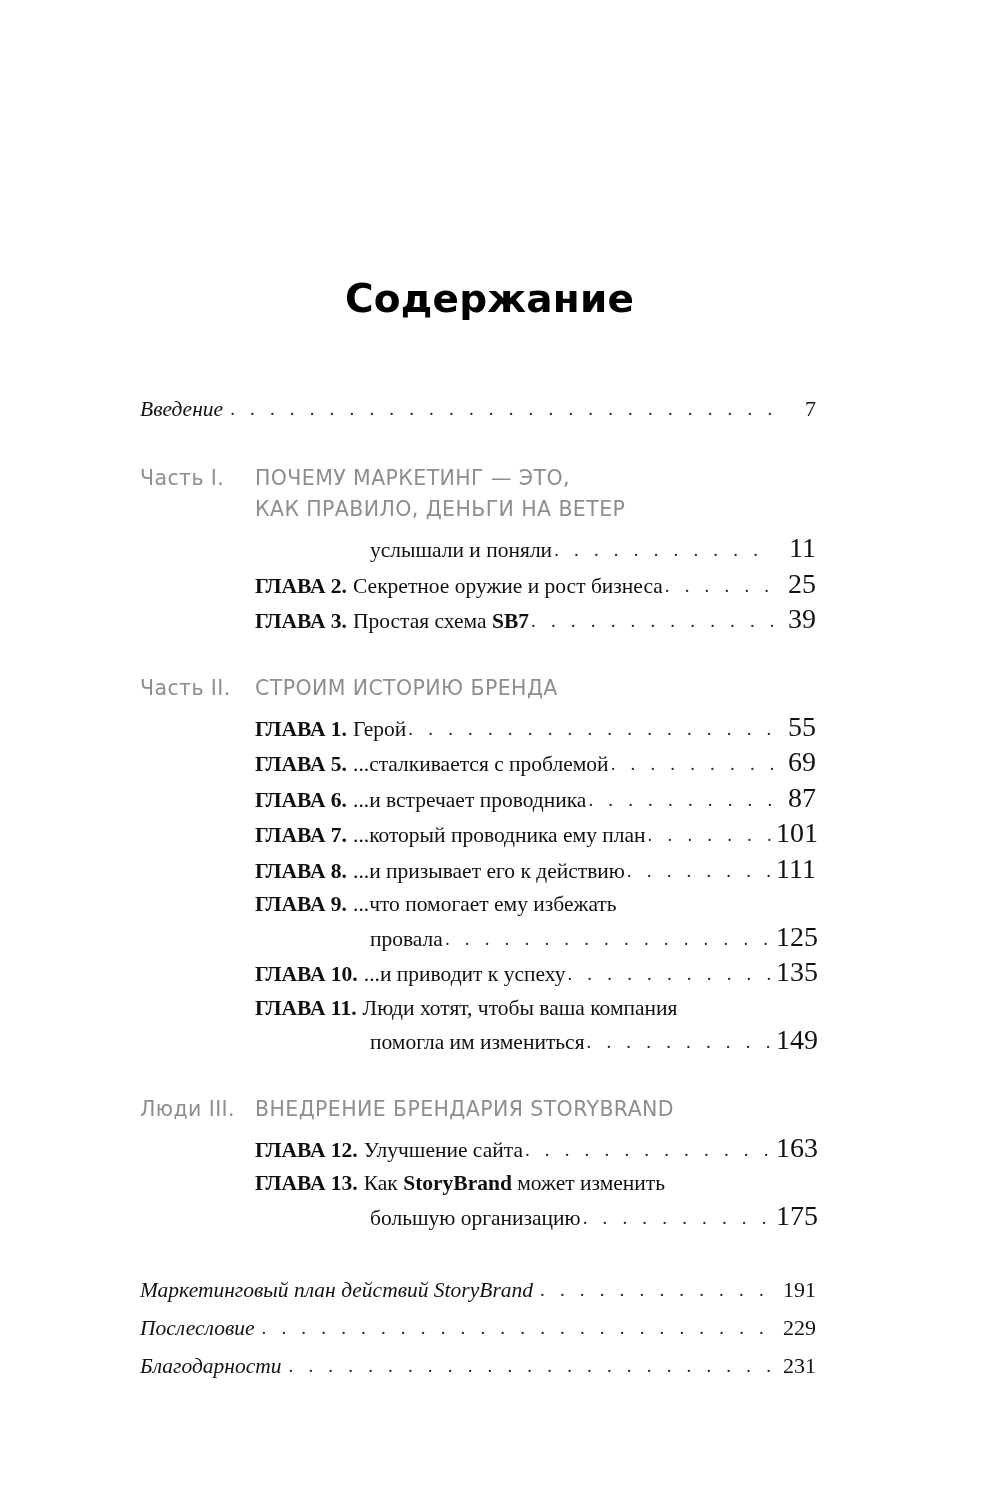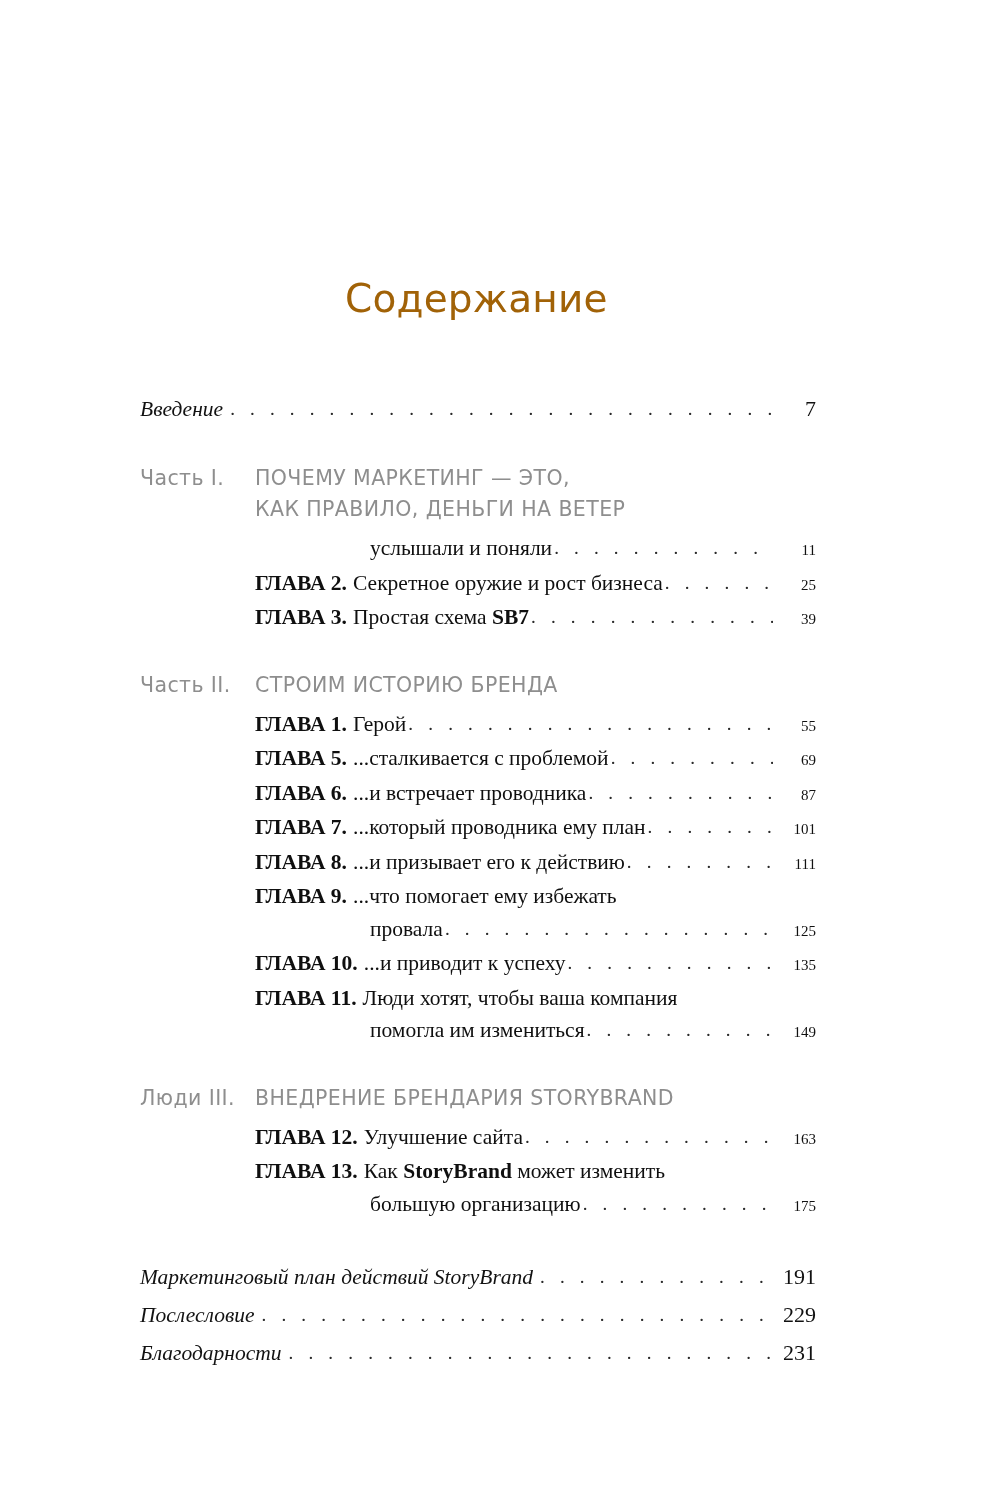--- a/index.html
+++ b/index.html
@@ -24,24 +24,24 @@
     height: 1507px;
     background: #ffffff;
   }
 
   
   .toc-title {
     position: absolute;
     left: 345px;
     top: 276px;
     font-family: "DejaVu Sans", "Liberation Sans", sans-serif;
-    font-weight: normal;
+    font-weight: bold;
     font-size: 39px;
     line-height: 46px;
-    color: #a16207;
+    color: #000000;
     letter-spacing: 0.2px;
     white-space: nowrap;
   }
 
   
   .toc-body {
     position: absolute;
     left: 140px;
     top: 390px;
     width: 680px;
@@ -140,21 +140,21 @@
     margin: 0 3px 0 2px;
     font-size: 19px;
     letter-spacing: 5.2px;
     color: #2a2a2a;
     transform: translateY(-1px);
   }
   .ch-pg {
     white-space: nowrap;
     text-align: right;
     min-width: 40px;
-    font-size: 15px;
+    font-size: 28px;
     color: #111;
   }
 
   .back-matter { margin-top: 36px; }
   .back-matter .matter-row { line-height: 37px; }
 </style>
 </head>
 <body>
 
 <div class="page">

